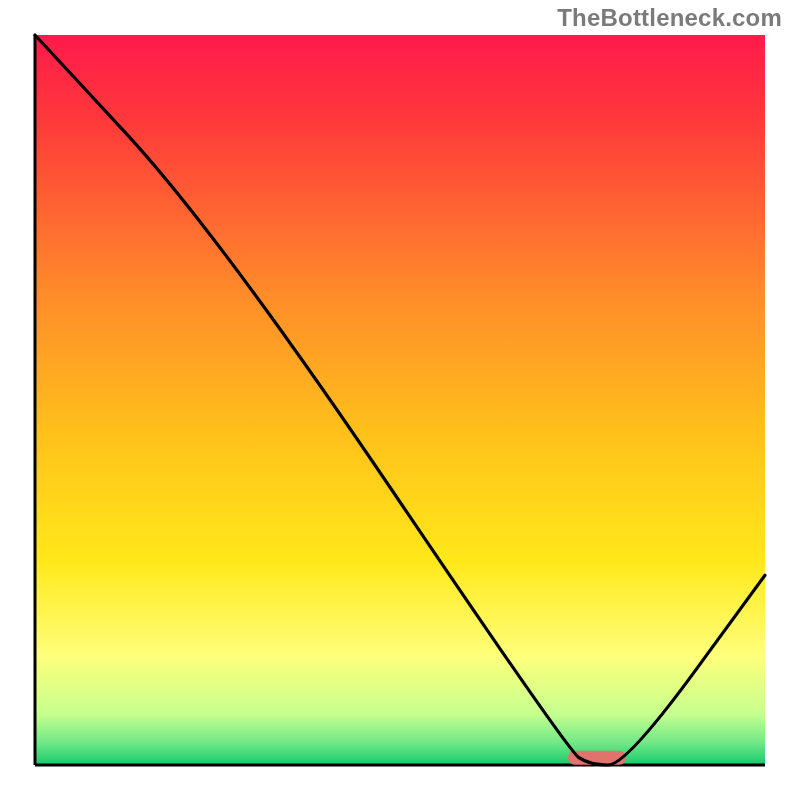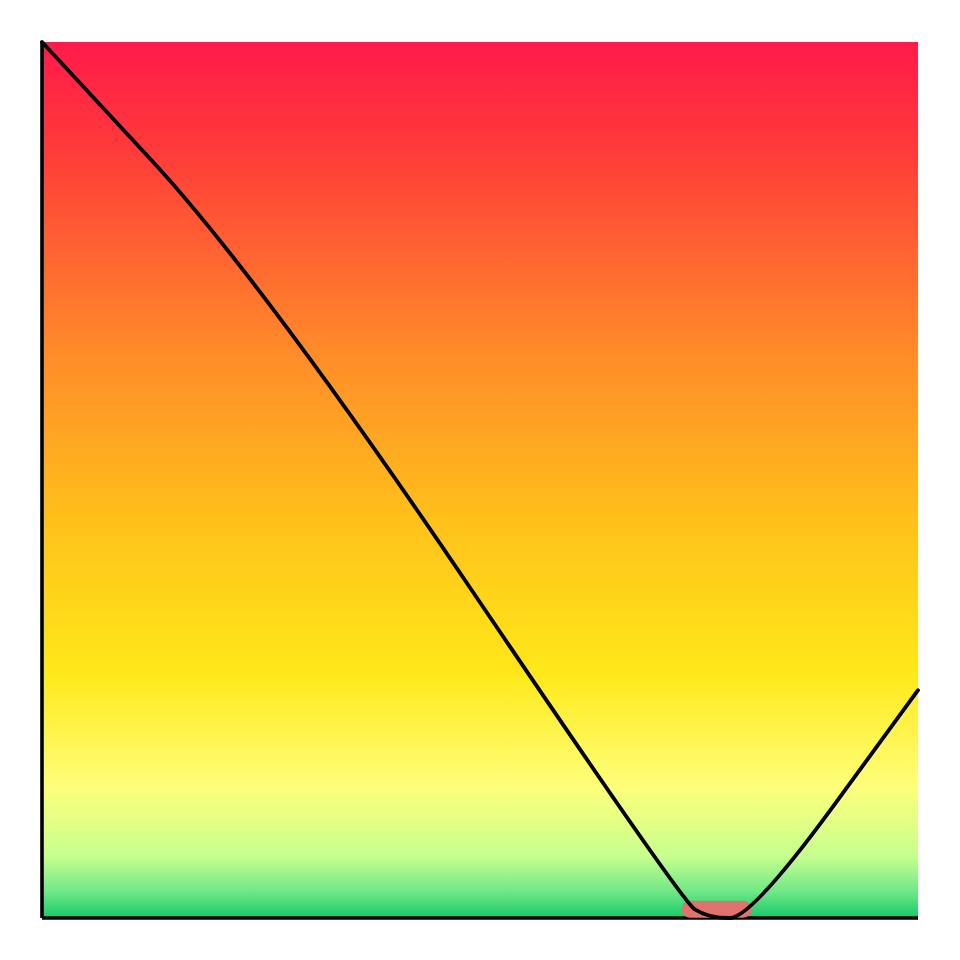--- a/index.html
+++ b/index.html
@@ -25,20 +25,21 @@
     letter-spacing: 0.2px;
   }
   svg {
     display: block;
   }
 </style>
 </head>
 <body>
 
 <div class="wrap">
+  <div class="watermark">TheBottleneck.com</div>
 
   <svg id="chart-svg" width="800" height="800" viewBox="0 0 800 800">
     <defs>
       <linearGradient id="bg-grad" x1="0" y1="0" x2="0" y2="1">
           <stop offset="0%" stop-color="#ff1a4b"></stop>
           <stop offset="12%" stop-color="#ff3a3a"></stop>
           <stop offset="35%" stop-color="#ff8a2a"></stop>
           <stop offset="55.00000000000001%" stop-color="#ffc21a"></stop>
           <stop offset="72%" stop-color="#ffe81a"></stop>
           <stop offset="85%" stop-color="#feff7a"></stop>

